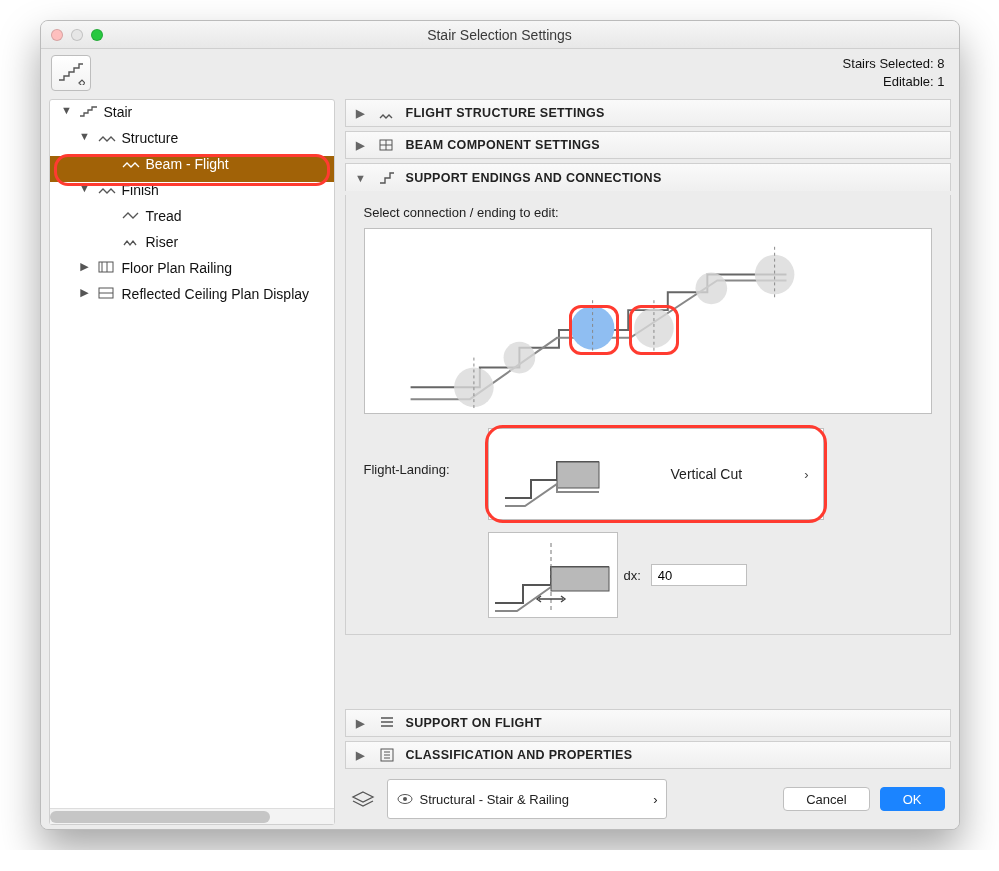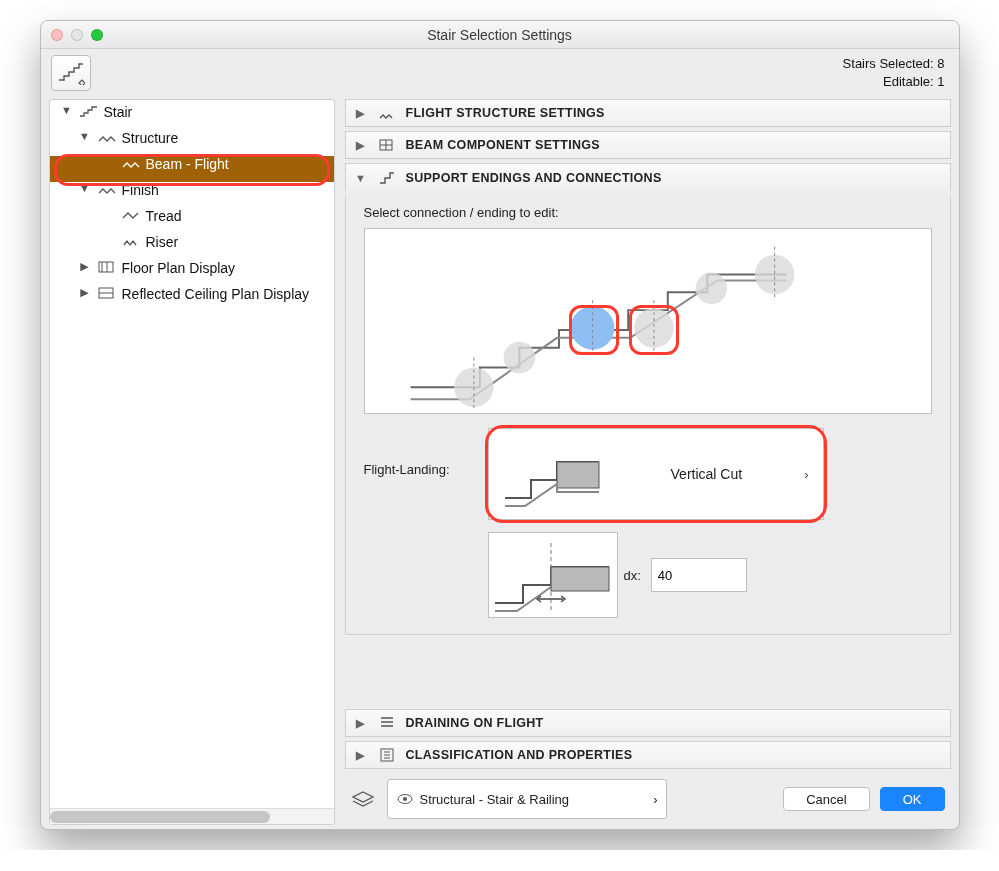--- a/index.html
+++ b/index.html
@@ -159,21 +159,21 @@
     pointer-events:none;
   }
   .dx-row {
     display:flex; align-items:center; gap:6px; margin-top:12px; margin-left:124px;
   }
   .dx-thumb {
     width:130px; height:86px; background:#fff; border:1px solid #bfbfbf;
   }
   .dx-ctrl { display:flex; align-items:center; gap:10px; font-size:13px;}
   .dx-ctrl input {
-    width:96px; height:34px; border:1px solid #bfbfbf; background:#fff;
+    width:96px; height:22px; border:1px solid #bfbfbf; background:#fff;
     padding:2px 6px; font-size:13px;
   }
 
   
   .footer {
     display:flex; align-items:center; gap:10px; padding:6px 6px 2px 4px;
     background:#ececec;
   }
   .layer-icon { width:28px; display:flex; justify-content:center;}
   .layer-dd {
@@ -285,21 +285,21 @@
         </div>
 
         <div class="node depth-1">
           <span class="disclosure collapsed"></span>
           <span class="ticon">
             <svg width="20" height="14">
                 <rect x="2" y="2" width="14" height="10" fill="none" stroke="#555"></rect>
                 <path d="M5 2 L5 12 M10 2 L10 12" stroke="#555"></path>
               </svg>
           </span>
-          <span class="label">Floor Plan Display</span>
+          <span class="label">Floor Plan Railing</span>
         </div>
 
         <div class="node depth-1">
           <span class="disclosure collapsed"></span>
           <span class="ticon">
             <svg width="20" height="14">
                 <rect x="2" y="2" width="14" height="10" fill="none" stroke="#555"></rect>
                 <path d="M2 7 L16 7" stroke="#555"></path>
               </svg>
           </span>
@@ -410,21 +410,21 @@
 
       <div style="flex:1"></div>
 
       <div class="acc">
         <span class="arrow c"></span>
         <span class="aicon">
           <svg width="18" height="16">
               <path d="M3 3 L15 3 M3 7 L15 7 M3 11 L15 11" stroke="#555" stroke-width="1.4"></path>
             </svg>
         </span>
-        <span>DRAINING ON FLIGHT</span>
+        <span>SUPPORT ON FLIGHT</span>
       </div>
 
       <div class="acc">
         <span class="arrow c"></span>
         <span class="aicon">
           <svg width="18" height="16">
               <rect x="3" y="2" width="12" height="12" fill="none" stroke="#555"></rect>
               <path d="M6 5 L12 5 M6 8 L12 8 M6 11 L12 11" stroke="#555"></path>
             </svg>
         </span>

